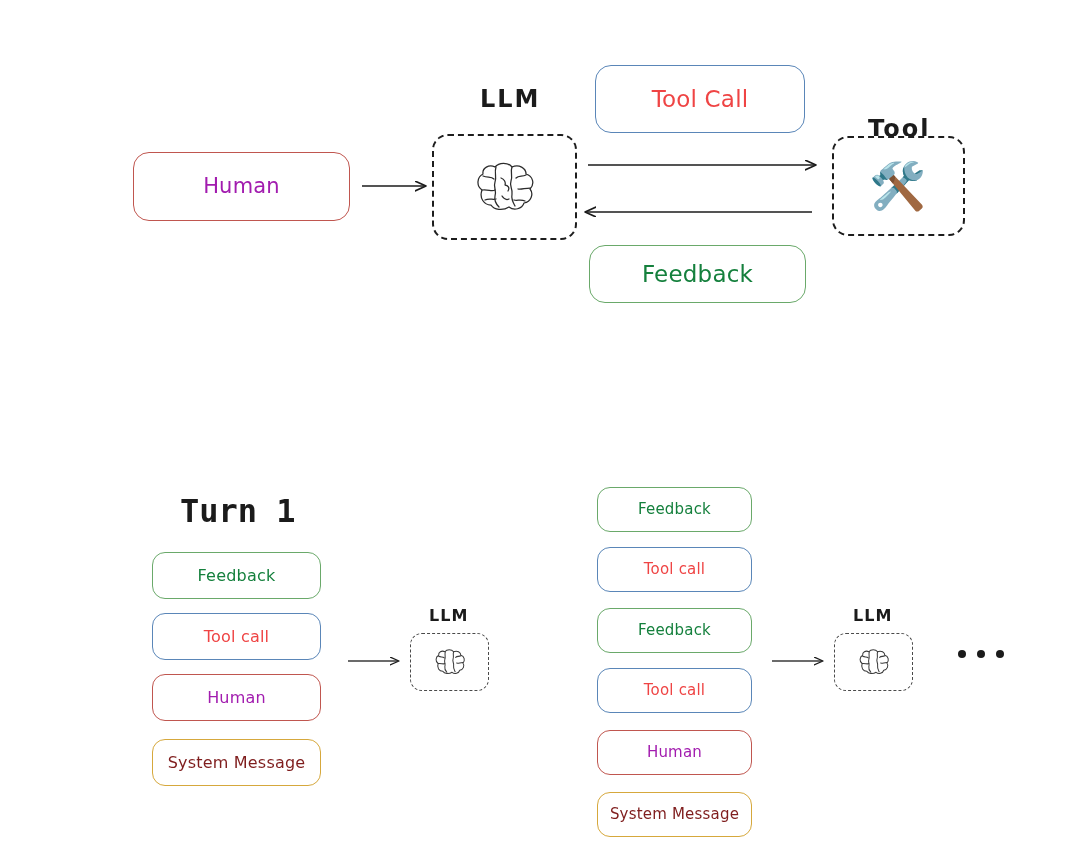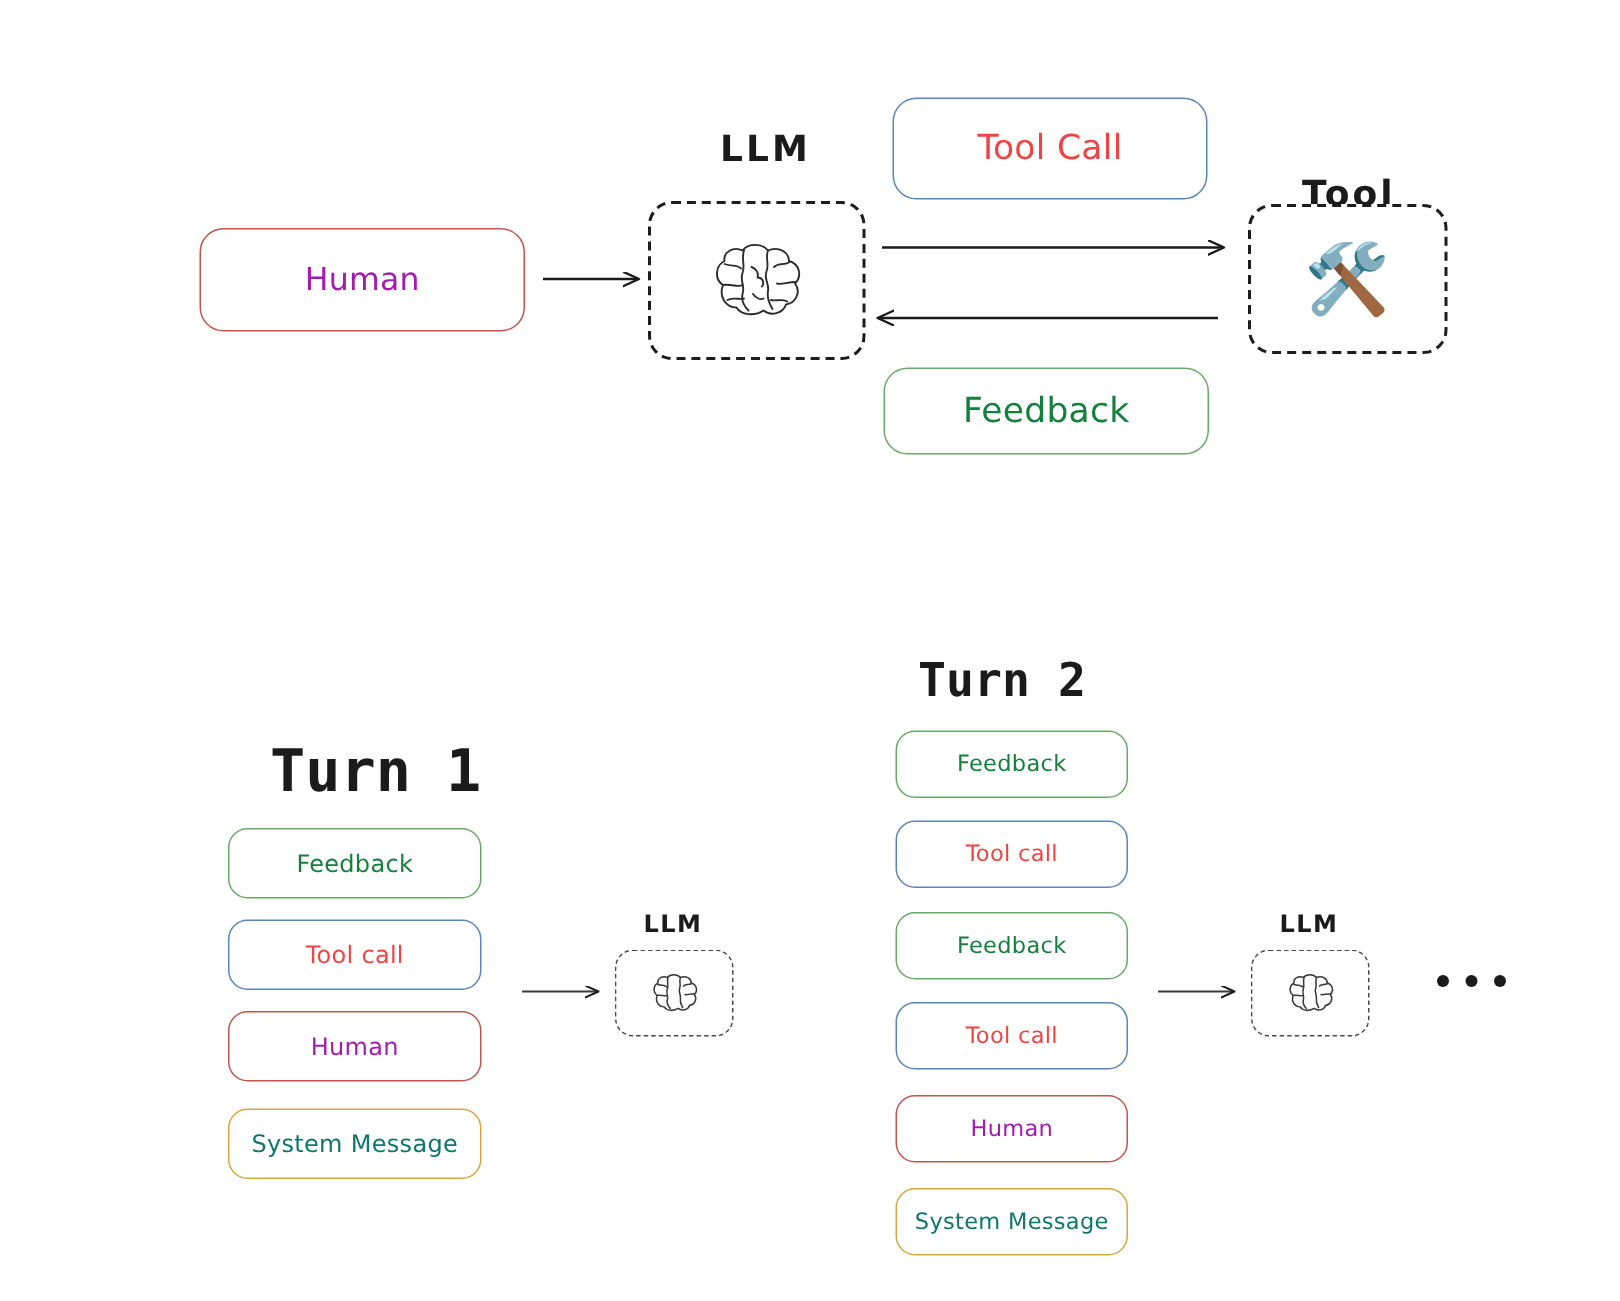--- a/index.html
+++ b/index.html
@@ -35,21 +35,21 @@
     letter-spacing: 0.2px;
     font-family: "DejaVu Sans", sans-serif;
     white-space: nowrap;
   }
   .pill.big   { border-radius: 16px; border-width: 1.8px; }
 
   
   .role-human    { border-color: #c0564f; color: #a21caf; }
   .role-toolcall { border-color: #5a86b8; color: #ef4444; }
   .role-feedback { border-color: #6aa96a; color: #15803d; }
-  .role-system   { border-color: #d6a83c; color: #0f766e; }
+  .role-system   { border-color: #d6a83c; color: #7f1d1d; }
 
   
   .dashed-box {
     position: absolute;
     box-sizing: border-box;
     border: 2.2px dashed #1d1d1d;
     border-radius: 16px;
     background: #ffffff;
     display: flex;
     align-items: center;
@@ -166,21 +166,21 @@
   <div class="pill big role-toolcall" style="left:595px; top:65px; width:210px; height:68px; font-size:23px;">Tool Call</div>
 
   <div class="pill big role-feedback" style="left:589px; top:245px; width:217px; height:58px; font-size:23px;">Feedback</div>
 
   <div class="hand-label" style="left:868px; top:80px; font-size:24px;margin-top:35px;">Tool</div>
 
   <div class="dashed-box" style="left:832px; top:136px; width:133px; height:100px;">
     <span class="emoji-icon" style="font-size:46px;">🛠️</span>
   </div>
 
-  <div class="turn-title" style="left:180px; top:492px; font-size:39px;">Turn 1</div>
+  <div class="turn-title" style="left:180px; top:492px; font-size:32px;">Turn 1</div>
 
   <div class="pill role-feedback" style="left:152px; top:552px; width:169px; height:47px; font-size:16px;">Feedback</div>
   <div class="pill role-toolcall" style="left:152px; top:613px; width:169px; height:47px; font-size:16px;">Tool call</div>
   <div class="pill role-human" style="left:152px; top:674px; width:169px; height:47px; font-size:16px;">Human</div>
   <div class="pill role-system" style="left:152px; top:739px; width:169px; height:47px; font-size:16px;">System Message</div>
 
   <div class="hand-label" style="left:429px; top:606px; font-size:16px; letter-spacing:1px;">LLM</div>
 
   <div class="dashed-box small" style="left:410px; top:633px; width:79px; height:58px;">
     <span>
@@ -193,21 +193,20 @@
           <path d="M40 7 C38 12 41 16 39 21 C37 26 41 29 40 34 C39 40 42 44 43 46"></path>
           <path d="M11 16 C16 18 19 16 22 19"></path>
           <path d="M10 30 C16 29 20 32 23 30"></path>
           <path d="M54 15 C50 17 47 15 44 18"></path>
           <path d="M58 28 C53 28 49 30 46 29"></path>
         </g>
       </svg>
     </span>
   </div>
 
-  <div class="turn-title" style="left:612px; top:436px; font-size:31px;">Turn 2</div>
 
   <div class="pill role-feedback" style="left:597px; top:487px; width:155px; height:45px; font-size:15px;">Feedback</div>
   <div class="pill role-toolcall" style="left:597px; top:547px; width:155px; height:45px; font-size:15px;">Tool call</div>
   <div class="pill role-feedback" style="left:597px; top:608px; width:155px; height:45px; font-size:15px;">Feedback</div>
   <div class="pill role-toolcall" style="left:597px; top:668px; width:155px; height:45px; font-size:15px;">Tool call</div>
   <div class="pill role-human" style="left:597px; top:730px; width:155px; height:45px; font-size:15px;">Human</div>
   <div class="pill role-system" style="left:597px; top:792px; width:155px; height:45px; font-size:15px;">System Message</div>
 
   <div class="hand-label" style="left:853px; top:606px; font-size:16px; letter-spacing:1px;">LLM</div>
 

